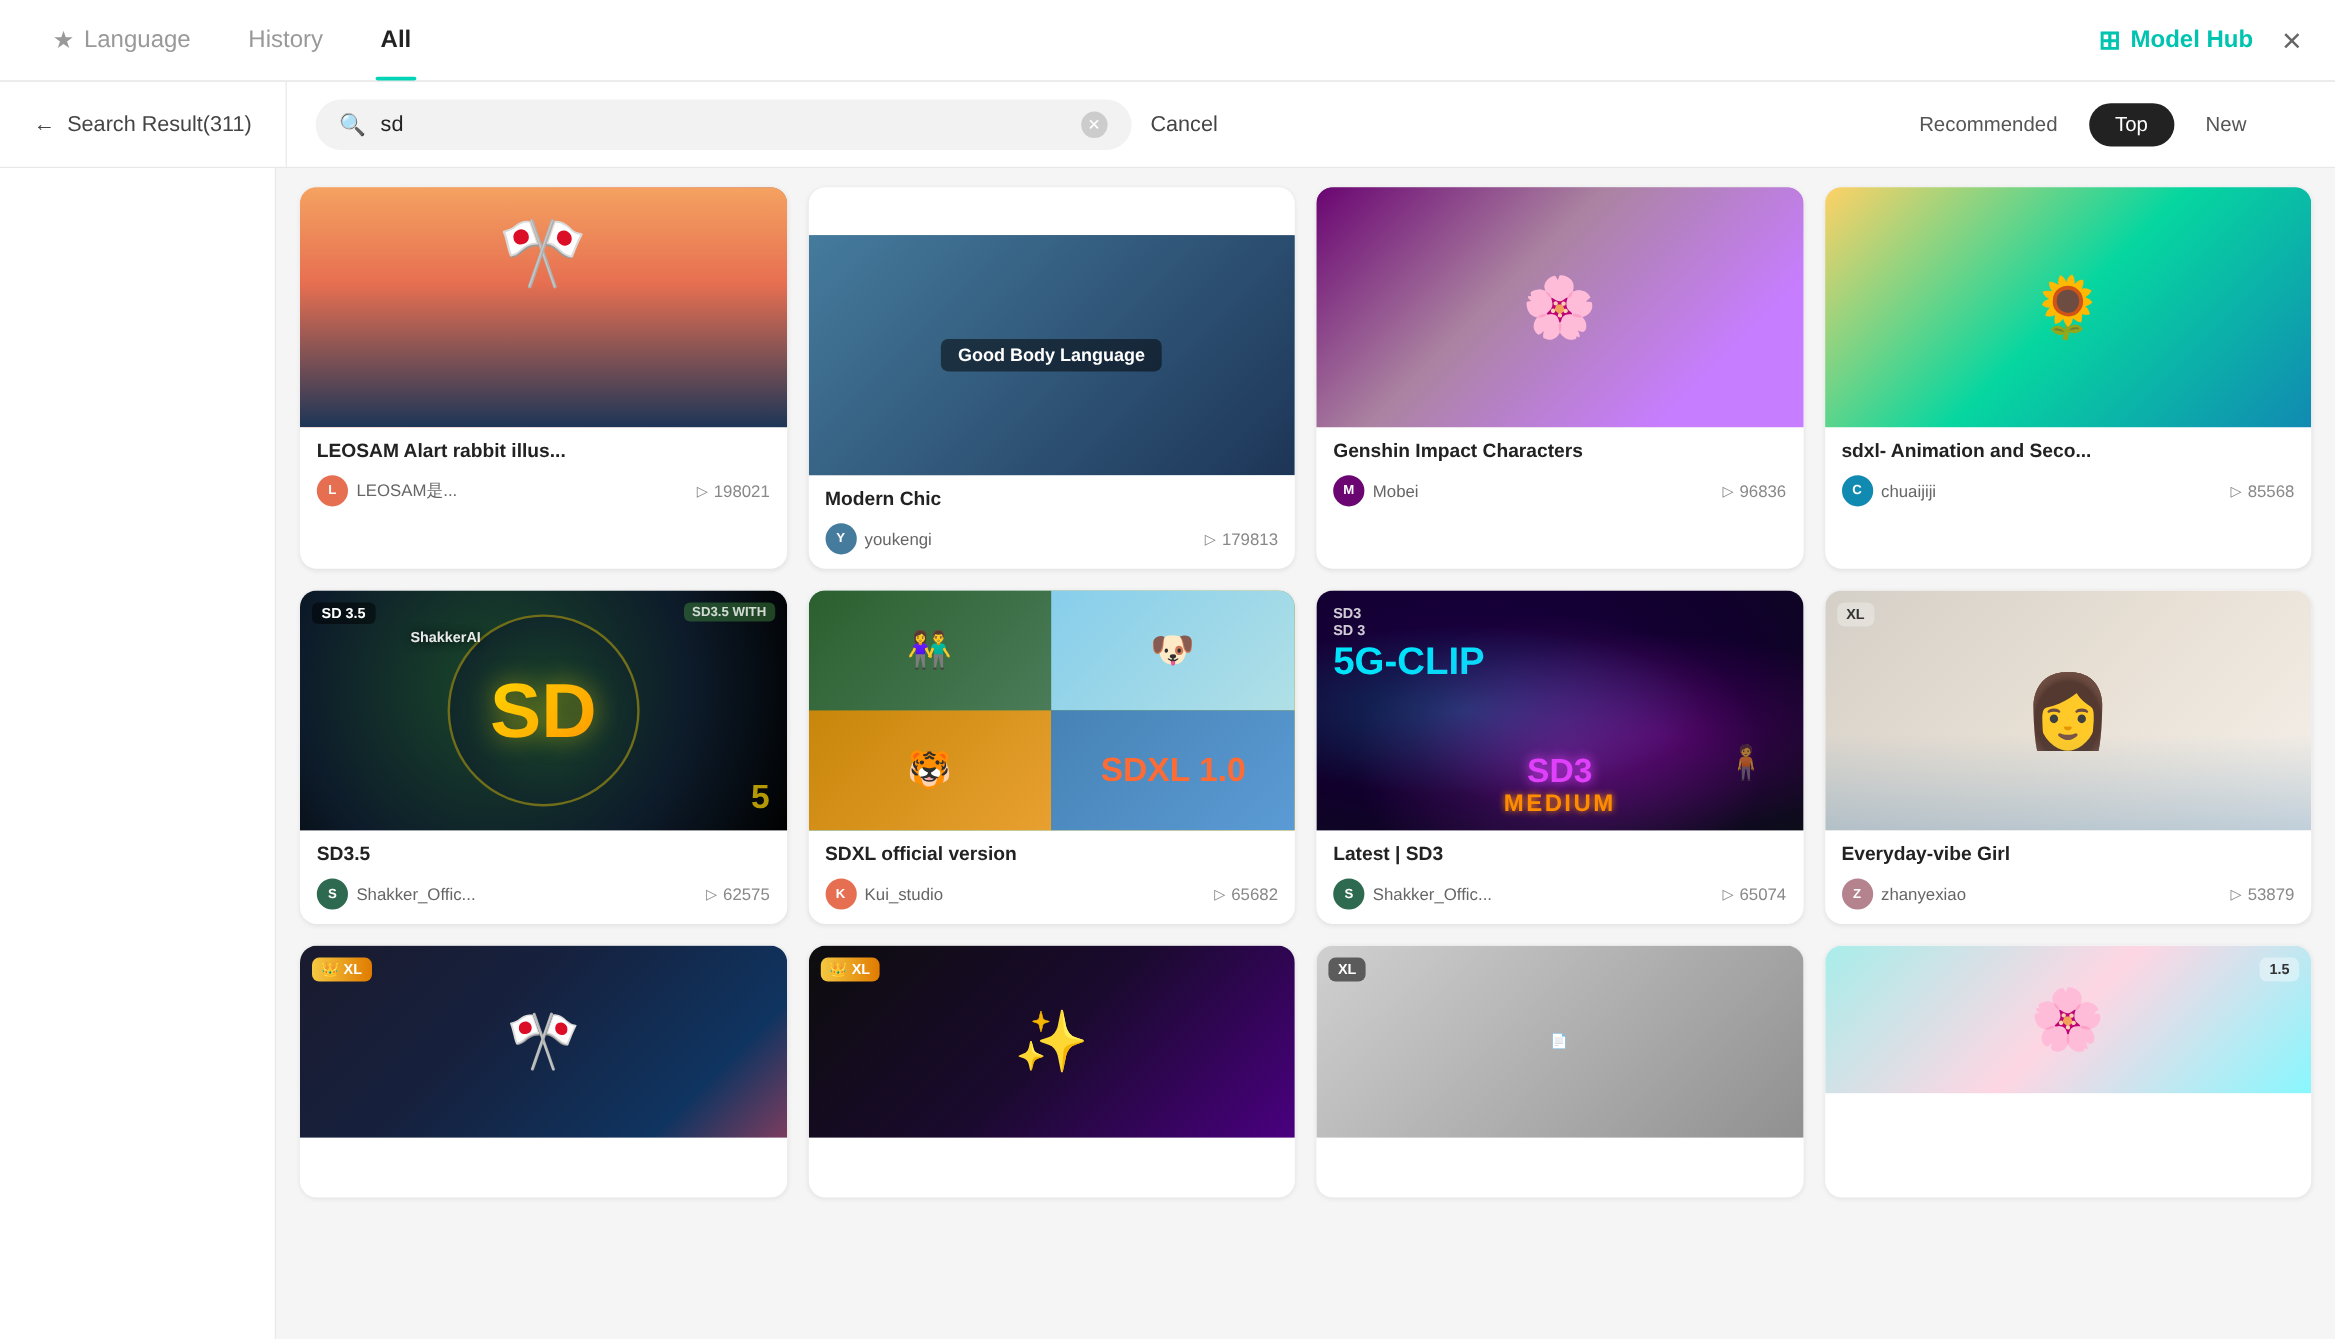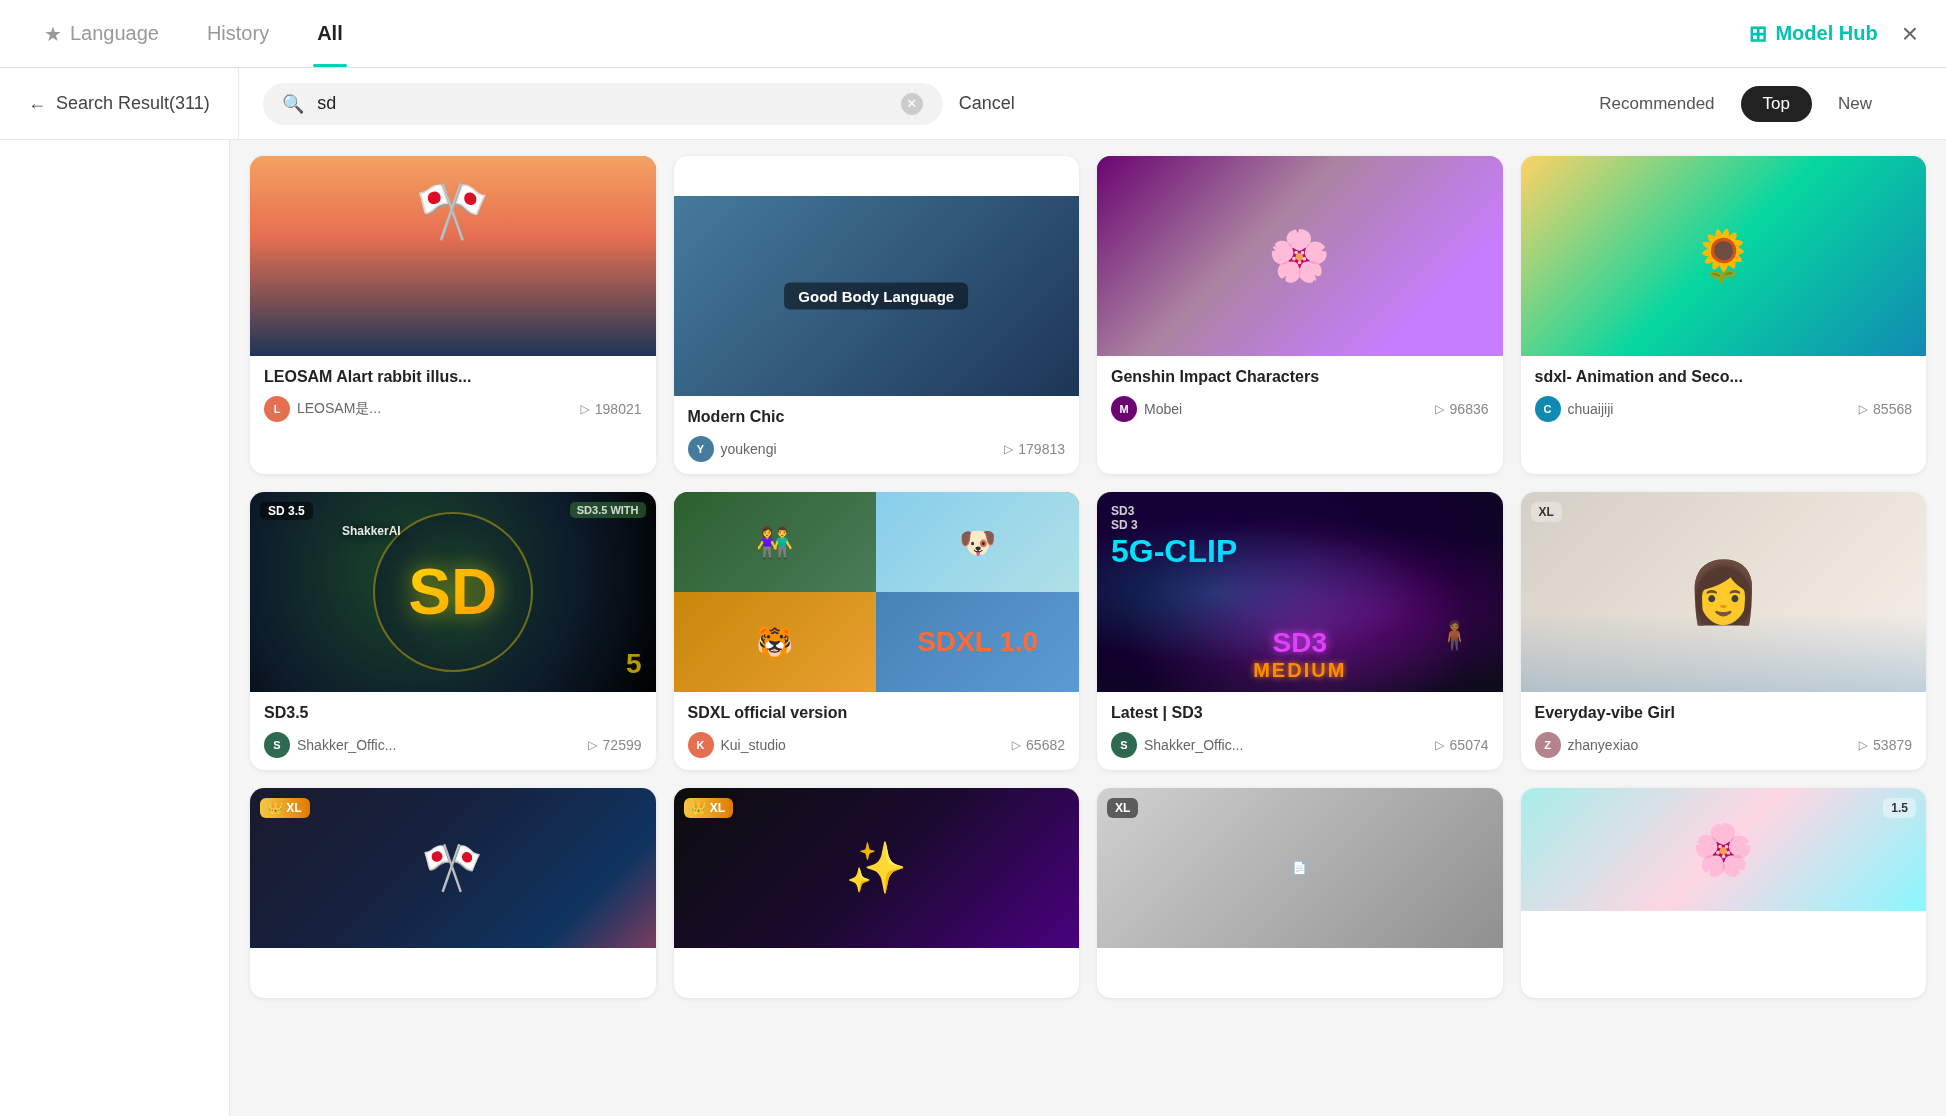--- a/index.html
+++ b/index.html
@@ -430,21 +430,21 @@
         </div>
         <div class="card-body">
           <div class="card-title">SD3.5</div>
           <div class="card-meta">
             <div class="card-author">
               <div class="author-avatar" style="background:#2d6a4f;">S</div>
               <span>Shakker_Offic...</span>
             </div>
             <div class="card-plays">
               <span class="play-icon">▷</span>
-              <span>72599</span>
+              <span>62575</span>
             </div>
           </div>
         </div>
       </div>
 
       <div class="card">
         <div class="card-image-placeholder" style="position:relative;background:linear-gradient(135deg,#1a5c3a 0%,#2d8653 40%,#c8a000 100%);">
           <div style="position:absolute;top:10px;left:10px;background:rgba(0,0,0,0.55);color:#fff;font-size:12px;font-weight:700;padding:3px 8px;border-radius:6px;">XL</div>
 
           <div style="position:absolute;inset:0;display:grid;grid-template-columns:1fr 1fr;grid-template-rows:1fr 1fr;gap:0;">

